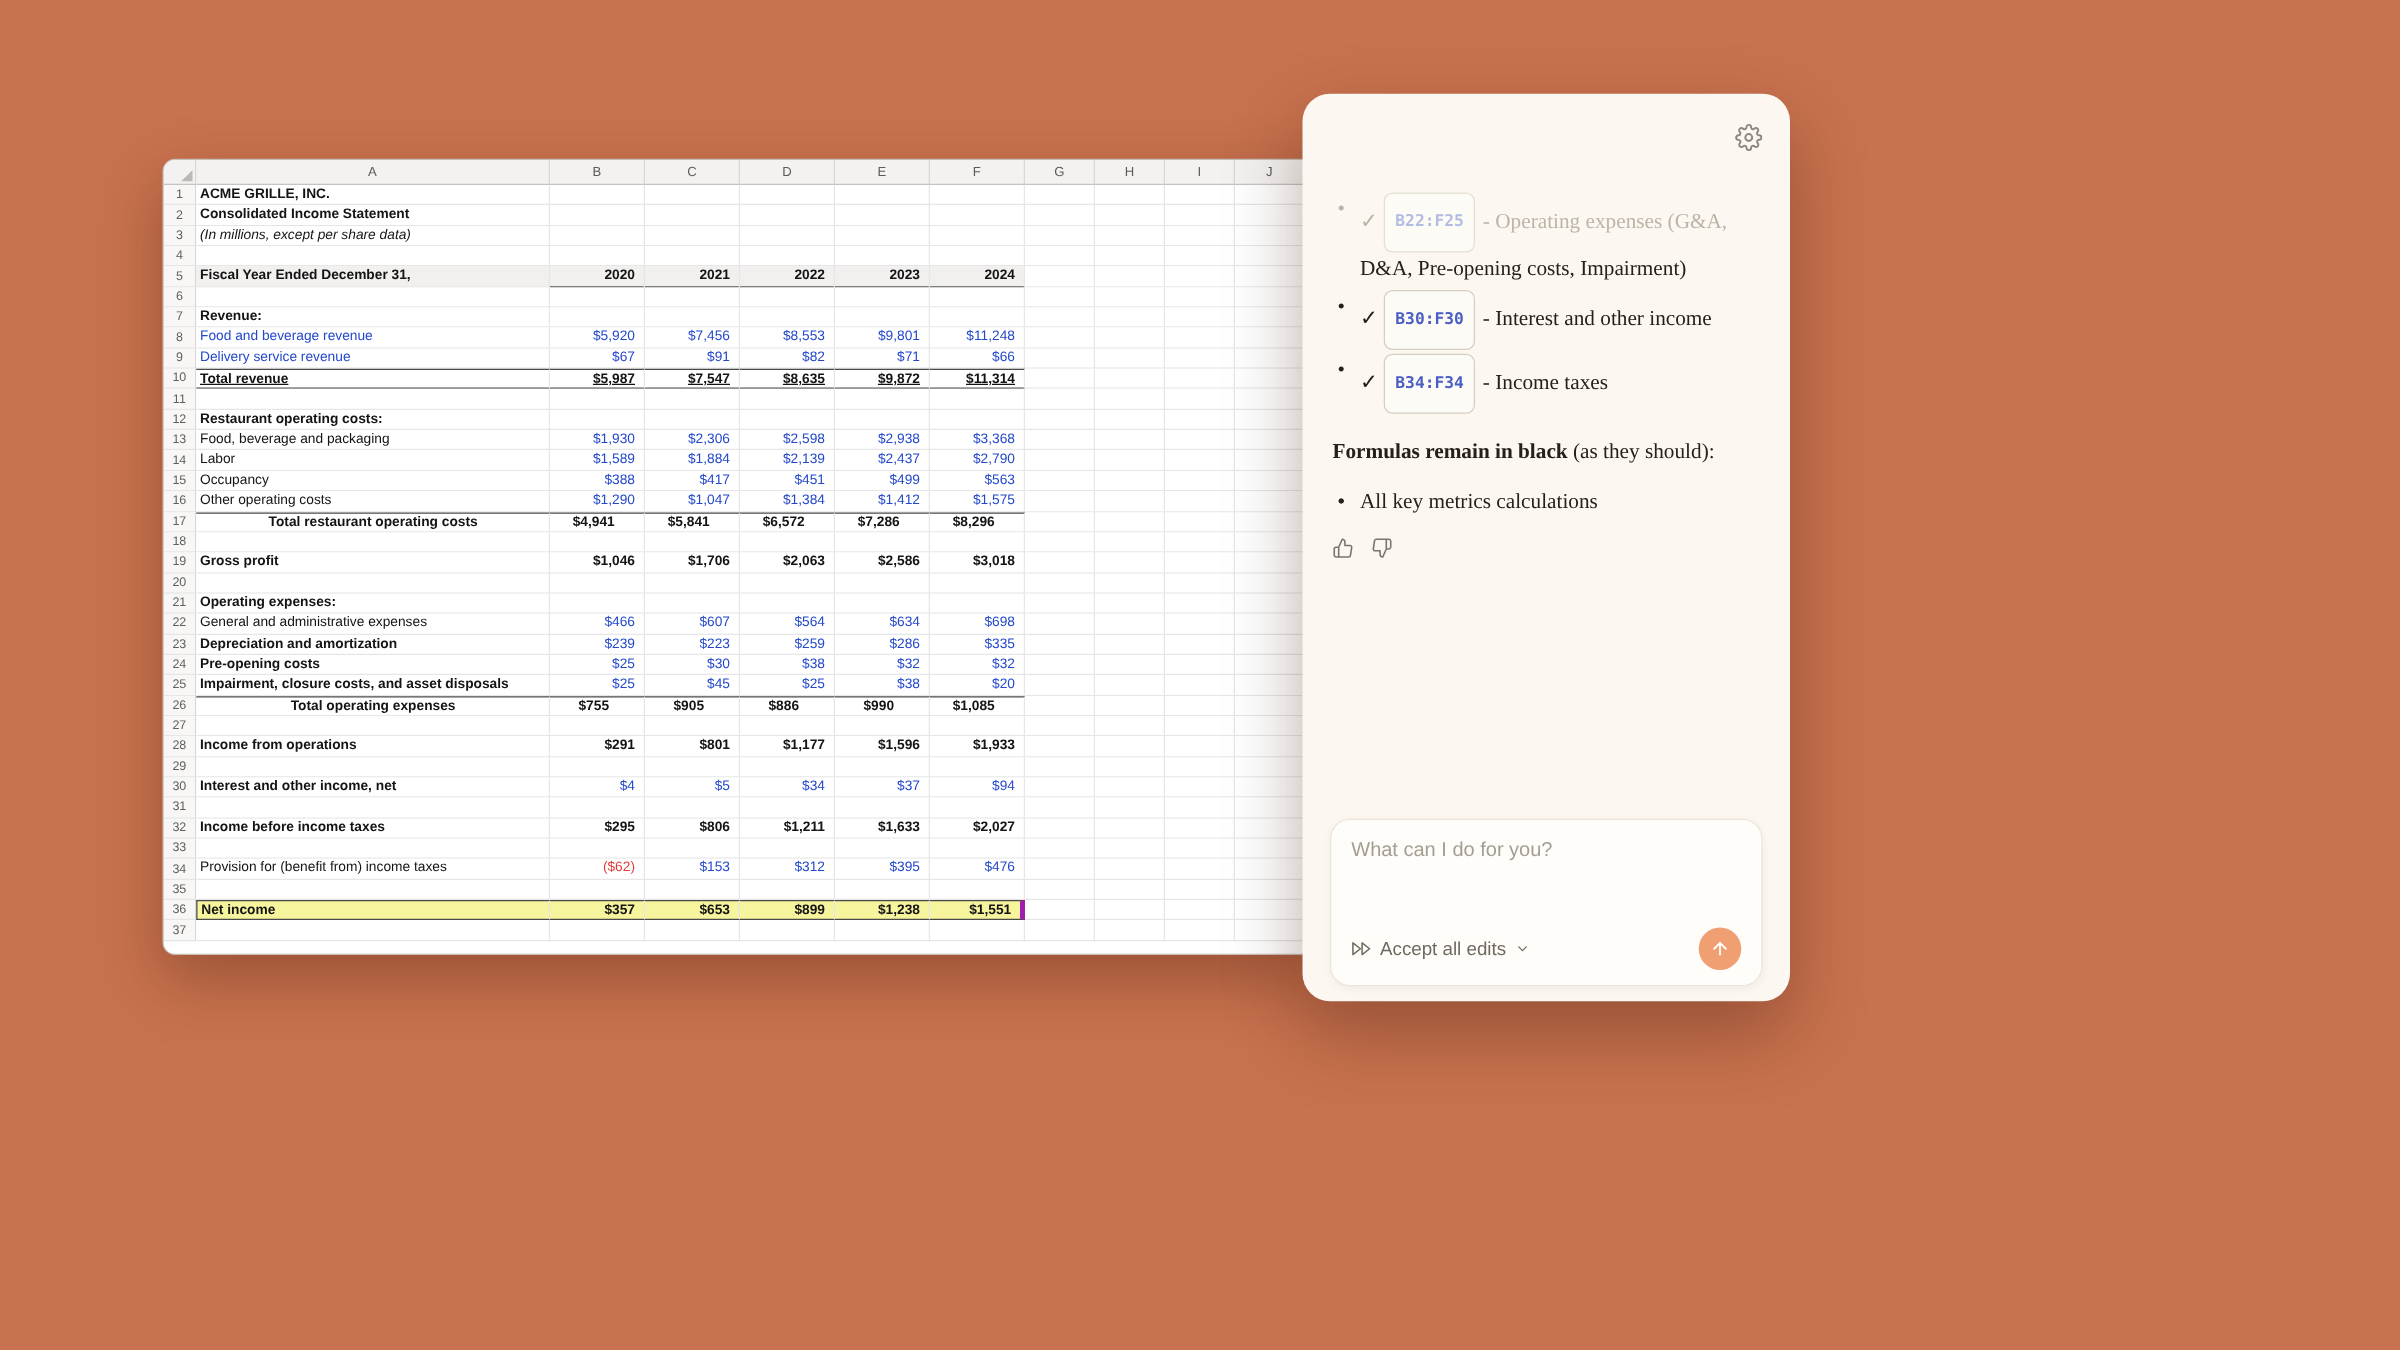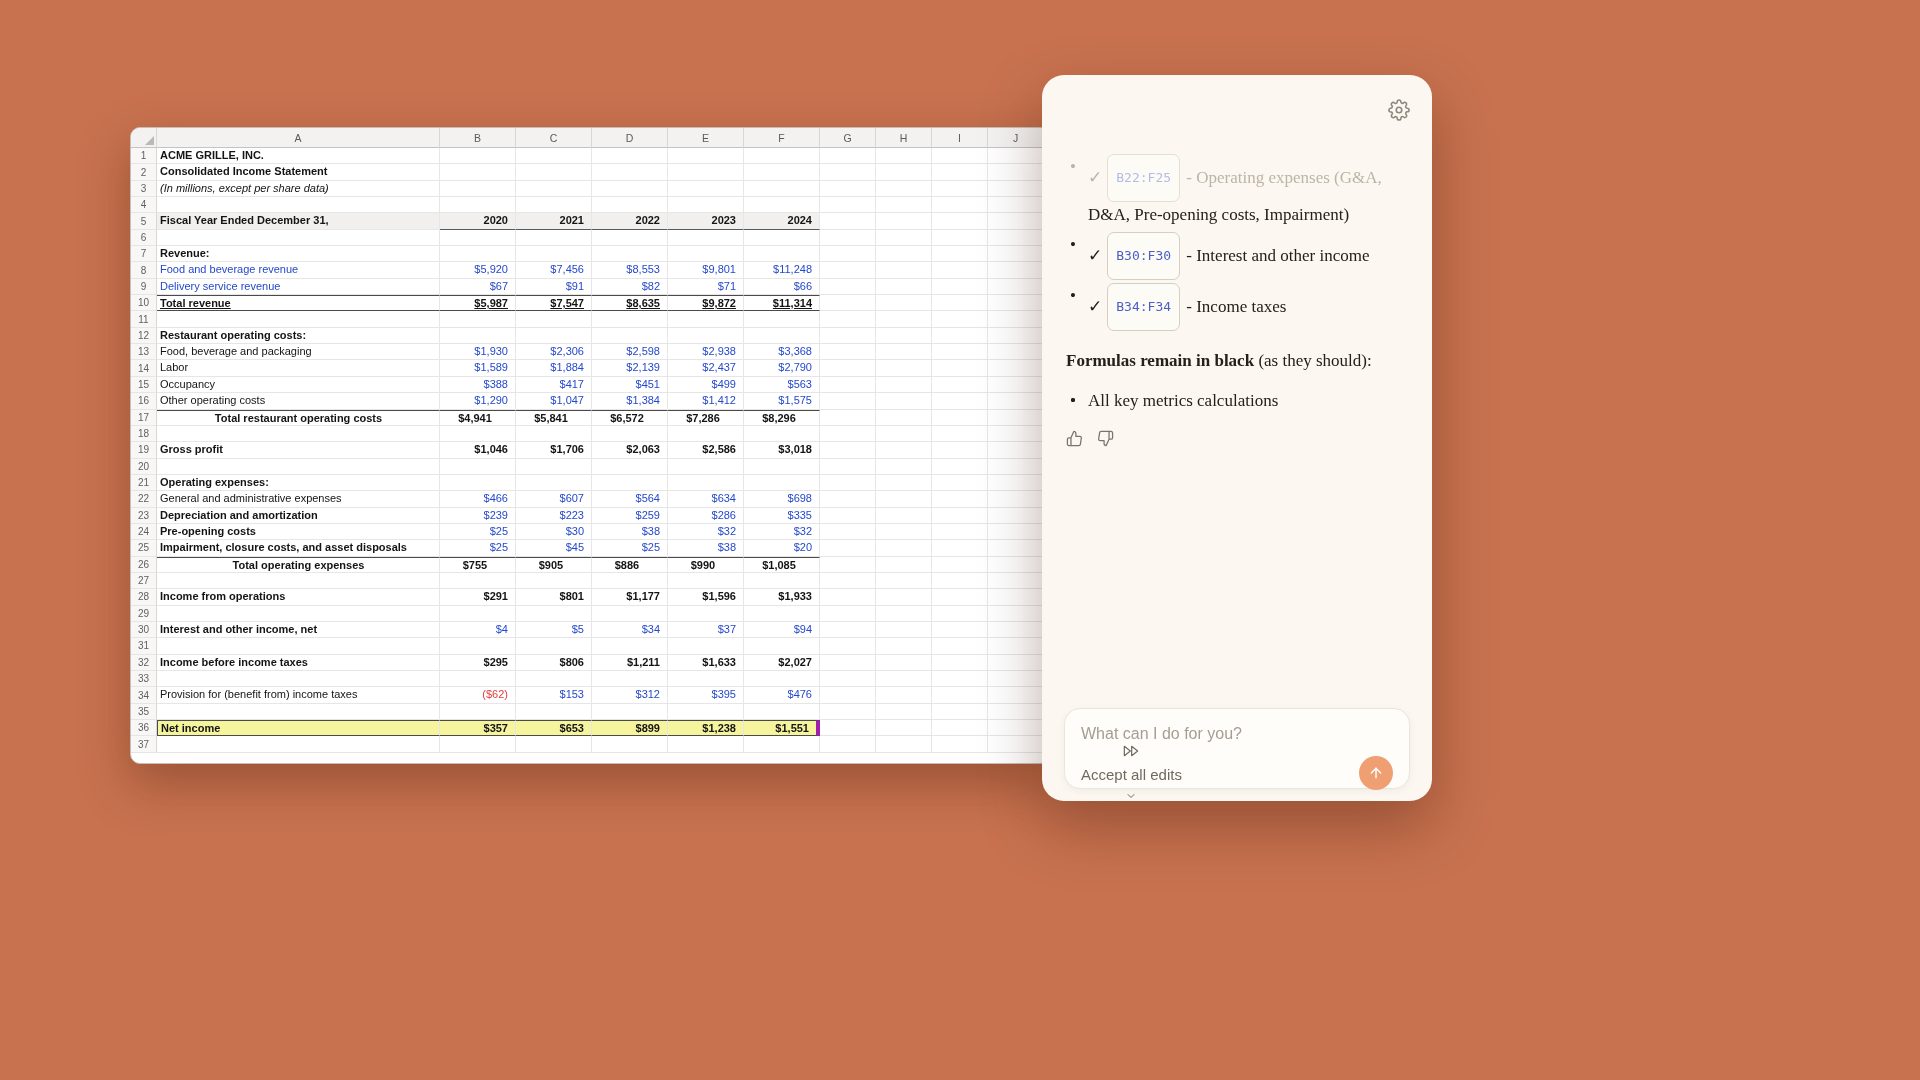--- a/index.html
+++ b/index.html
@@ -69,45 +69,45 @@
   .panel-body{
     padding:76px 26px 0 24px;
     font-family:"Liberation Serif",serif;font-size:17px;line-height:1.56;color:#262019;
   }
   .check-item,.b-item{position:relative;padding-left:22px;margin:3px 0;}
   .bullet{position:absolute;left:4px;}
   .check{margin-right:5px;}
   .chip{
     display:inline-block;font-family:"DejaVu Sans Mono",monospace;font-size:13px;line-height:1.25;
     color:#4a5ec6;background:#fdfbf6;border:1.5px solid #d5cfc2;border-radius:7px;
-    padding:15px 8px;margin-right:2px;vertical-align:1px;cursor:pointer;
+    padding:15px 8px;margin-right:2px;vertical-align:1px;cursor:pointer;font-weight:bold;
   }
   .faded{color:#bcb4a6;}
   .chip-faded{color:#b3bce2;border-color:#e4dfd4;}
   .heading{margin-top:17px;}
   .hb{font-weight:700;}
   .blist{margin-top:13px;}
   .closing{margin:15px 0 0;}
   .feedback{margin-top:16px;display:flex;gap:14px;}
   .fb-btn{color:#7a746a;cursor:pointer;display:inline-flex;}
   .input-card{
-    position:absolute;left:22px;right:22px;bottom:12px;height:81px;
+    position:absolute;left:22px;right:22px;bottom:12px;height:134px;
     background:#fffdf9;border:1px solid #ece6da;border-radius:16px;
     box-shadow:0 2px 8px rgba(0,0,0,.05);
     padding:16px 16px 12px;display:flex;flex-direction:column;justify-content:space-between;
   }
   .chat-input{
     border:none;outline:none;background:transparent;width:100%;padding:0;
     font-family:"Liberation Sans",sans-serif;font-size:16px;color:#3c362d;
   }
   .chat-input::placeholder{color:#a49d92;}
   .card-bottom{display:flex;align-items:center;justify-content:space-between;}
   .accept-btn{
     display:flex;align-items:center;gap:7px;cursor:pointer;
-    color:#6f695f;font-family:"Liberation Sans",sans-serif;font-size:15px;flex-direction:column;
+    color:#6f695f;font-family:"Liberation Sans",sans-serif;font-size:15px;
   }
   .send-btn{
     width:34px;height:34px;border-radius:50%;background:var(--accent);
     display:flex;align-items:center;justify-content:center;color:#fff;cursor:pointer;
   }
   svg{display:block;}
 </style>
 </head>
 <body>
 

